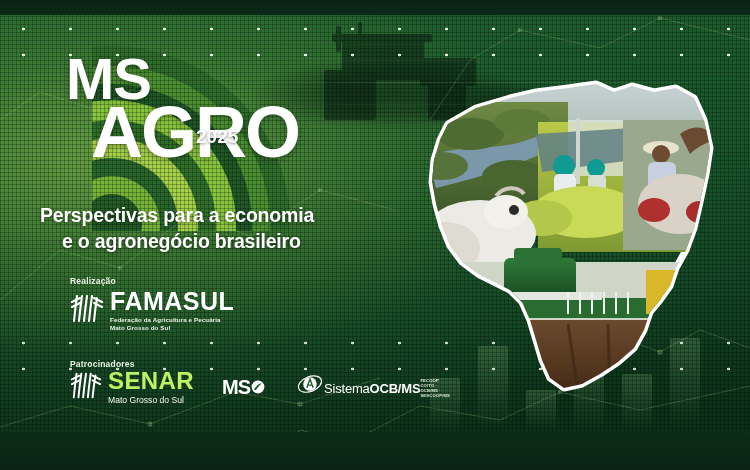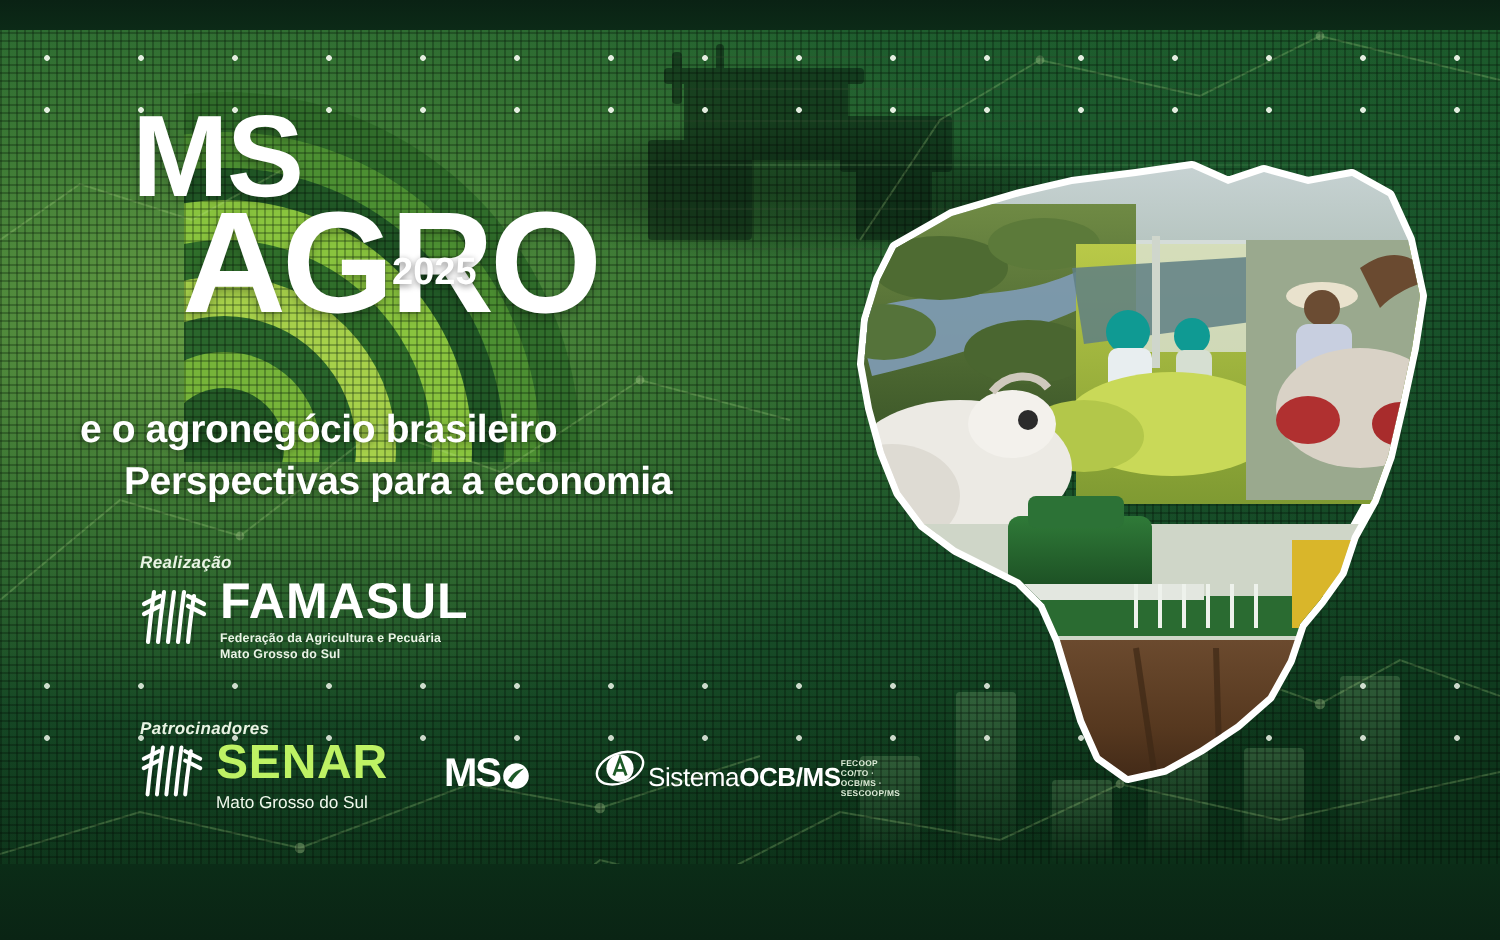--- a/index.html
+++ b/index.html
@@ -109,21 +109,20 @@
     letter-spacing:-.2px;
     text-shadow:0 1px 4px rgba(0,0,0,.45);
   }
   .tagline div:last-child{margin-left:22px;}
 
   
   .credits{position:absolute;left:0;top:276px;width:430px;}
   .cap{
     font-size:8.5px;font-weight:700;color:#e9f3e4;letter-spacing:.2px;
     margin-left:70px;
-    font-style:italic;
   }
   .logo-row{display:flex;align-items:flex-end;margin-top:3px;}
 
   .famasul{margin-left:70px;display:flex;align-items:center;}
   .mark{flex:0 0 auto;margin-right:6px;}
   .txt-main{
     font-size:25px;font-weight:700;color:#ffffff;line-height:1;letter-spacing:.5px;
   }
   .txt-sub{
     font-size:6.2px;font-weight:700;color:#eaf4e6;line-height:1.22;margin-top:2px;letter-spacing:.1px;
@@ -341,22 +340,22 @@
     </svg>
   </div>
 
   <div class="logo-block">
     <div class="ms-word">MS</div>
     <div class="agro-word">AGRO</div>
   </div>
   <div class="year">2025</div>
 
   <div class="tagline">
+    <div>Perspectivas para a economia</div>
     <div>e o agronegócio brasileiro</div>
-    <div>Perspectivas para a economia</div>
   </div>
 
   <div class="credits">
 
     <div class="cap">Realização</div>
 
     <div class="logo-row">
       <div class="famasul">
         <span class="mark">
           <svg width="34" height="34" viewBox="0 0 34 34">

